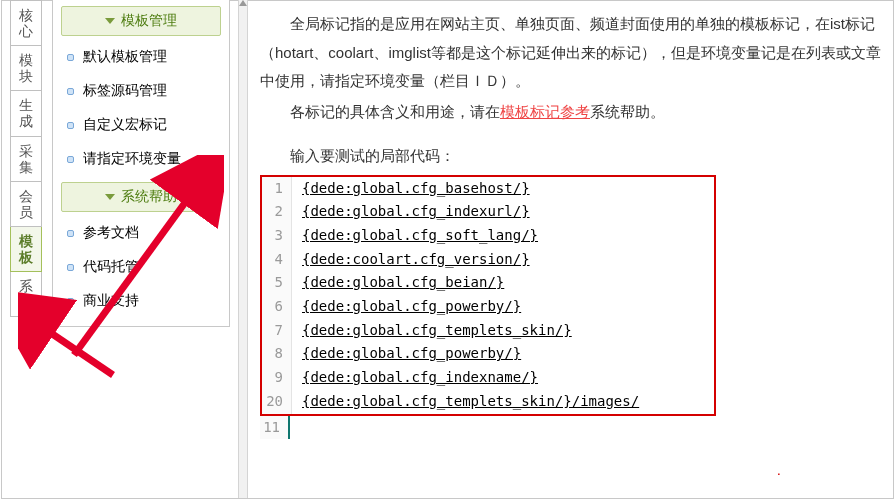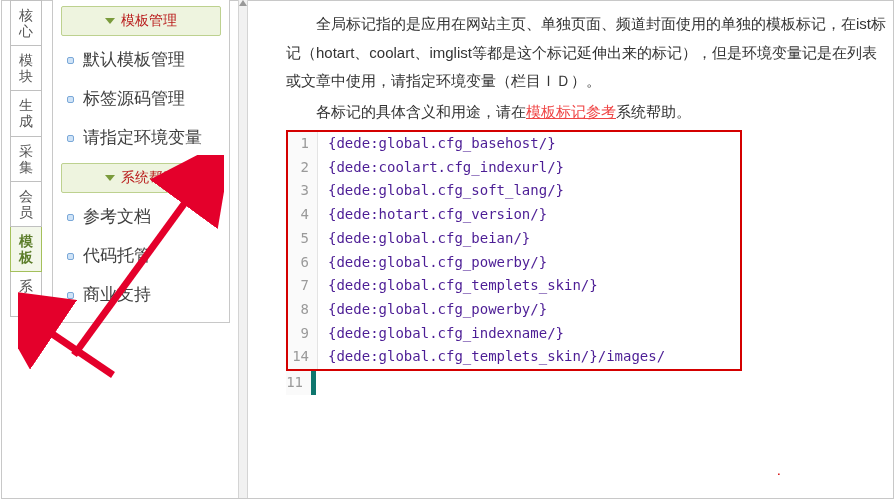--- a/index.html
+++ b/index.html
@@ -3,34 +3,34 @@
 <meta charset="utf-8">
 <style>
 * { margin: 0; padding: 0; box-sizing: border-box; }
 body { font-family: "Microsoft YaHei", Arial, sans-serif; font-size: 13px; background: #fff; position: relative; width: 895px; height: 500px; overflow: hidden; }
 .outer-border { position: absolute; top: 0; left: 1px; right: 1px; bottom: 1px; border: 1px solid #c8c8c8; }
 .left-tabs { position: absolute; left: 10px; top: 0; width: 32px; }
 .tab { border: 1px solid #c0c0c0; border-top: none; background: #fff; color: #555; font-size: 14px; text-align: center; padding: 6px 4px; line-height: 1.15; cursor: pointer; }
 .tab:first-child { border-top: 1px solid #c0c0c0; }
 .tab.active { background: #f3f7ea; border-color: #a4c05b; color: #5c7d2a; font-weight: bold; }
 .sidebar { position: absolute; left: 52px; top: 0; width: 178px; border: 1px solid #c8c8c8; border-top: none; background: #fff; padding-bottom: 8px; }
-.group-header { margin: 6px 8px 4px; border: 1px solid #bdd18f; background: #eef4df; border-radius: 2px; padding: 5px 0; text-align: center; color: #b91c1c; font-size: 14px; cursor: pointer; position: relative; }
+.group-header { margin: 6px 8px 4px; border: 1px solid #bdd18f; background: #eef4df; border-radius: 2px; padding: 5px 0; text-align: center; color: #4d7c0f; font-size: 14px; cursor: pointer; position: relative; }
 .group-header .chev { display: inline-block; width: 0; height: 0; border-left: 5px solid transparent; border-right: 5px solid transparent; border-top: 6px solid #7a9b3c; vertical-align: middle; margin-right: 6px; }
-.menu-item { padding: 8px 14px; color: #404040; font-size: 17px; cursor: pointer; }
+.menu-item { padding: 8px 14px; color: #000000; font-size: 14px; cursor: pointer; }
 .menu-item .bullet { display: inline-block; width: 7px; height: 7px; border: 1px solid #7aa8d8; background: #cfe3f7; border-radius: 2px; margin-right: 9px; vertical-align: middle; }
 .splitter { position: absolute; left: 238px; top: 0; bottom: 2px; width: 10px; background: #f1f1f1; border-left: 1px solid #d4d4d4; border-right: 1px solid #d4d4d4; cursor: col-resize; }
 .splitter .grip { position: absolute; top: 0; left: 50%; transform: translateX(-50%); width: 0; height: 0; border-left: 4px solid transparent; border-right: 4px solid transparent; border-bottom: 6px solid #999; }
-.content { position: absolute; left: 260px; top: 10px; right: 4px; bottom: 4px; color: #333; font-size: 15px; line-height: 1.9; overflow: hidden; margin-left: 26px; }
+.content { position: absolute; left: 260px; top: 10px; right: 4px; bottom: 4px; color: #333; font-size: 15px; line-height: 1.9; overflow: hidden; }
 .content p { text-indent: 2em; margin-bottom: 2px; }
 .content a.link { color: #ef4444; text-decoration: underline; }
 .label-line { text-indent: 0; margin-top: 16px; margin-bottom: 6px; }
 .codebox { border: 2px solid #d40000; margin-top: 4px; width: 456px; }
 .code-row { display: flex; font-family: Consolas, Menlo, monospace; font-size: 14px; line-height: 23.7px; }
 .ln { width: 30px; text-align: right; padding-right: 8px; color: #9a9a9a; border-right: 1px solid #e4e4e4; background: #fafafa; user-select: none; }
-.code { padding-left: 10px; color: #4c1d95; white-space: pre; }
+.code { padding-left: 10px; color: #000000; white-space: pre; text-decoration: underline; }
 .extra-row { display:flex; font-family: Consolas, Menlo, monospace; font-size:14px; line-height:23.7px; }
 .caret { color: #d40000; position: absolute; right: 110px; bottom: 12px; }
 .arrow { position: absolute; pointer-events: none; }
 </style>
 </head>
 <body>
 
 <div class="outer-border"></div>
 
 <div class="left-tabs" id="left-tabs">
@@ -47,52 +47,54 @@
     <div class="tab active" style="white-space: pre;">模
 板</div>
     <div class="tab" style="white-space: pre;">系
 统</div>
   </div>
 
 <div class="sidebar" id="sidebar">
     <div class="group-header"><span class="chev"></span><span>模板管理</span></div>
     <div class="menu-item"><span class="bullet"></span><span>默认模板管理</span></div>
     <div class="menu-item"><span class="bullet"></span><span>标签源码管理</span></div>
+    <div class="menu-item"><span class="bullet"></span><span>自定义宏标记</span></div>
     <div class="menu-item"><span class="bullet"></span><span>请指定环境变量</span></div>
     <div class="group-header"><span class="chev"></span><span>系统帮助</span></div>
     <div class="menu-item"><span class="bullet"></span><span>参考文档</span></div>
     <div class="menu-item"><span class="bullet"></span><span>代码托管</span></div>
     <div class="menu-item"><span class="bullet"></span><span>商业支持</span></div>
   </div>
 
 <div class="splitter">
   <span class="grip"></span>
 </div>
 
 <div class="content">
   <p>全局标记指的是应用在网站主页、单独页面、频道封面使用的单独的模板标记，在ist标记（hotart、coolart、imglist等都是这个标记延伸出来的标记），但是环境变量记是在列表或文章中使用，请指定环境变量（栏目ＩＤ）。</p>
   <p>
     <span>各标记的具体含义和用途，请在</span><a href="#" class="link">模板标记参考</a><span>系统帮助。</span>
   </p>
+  <p class="label-line">输入要测试的局部代码：</p>
   <div class="codebox" id="codebox">
       <div class="code-row">
         <div class="ln">1</div>
         <div class="code">{dede:global.cfg_basehost/}</div>
       </div>
       <div class="code-row">
         <div class="ln">2</div>
-        <div class="code">{dede:coolart.cfg_indexurl/}</div>
+        <div class="code">{dede:global.cfg_indexurl/}</div>
       </div>
       <div class="code-row">
         <div class="ln">3</div>
         <div class="code">{dede:global.cfg_soft_lang/}</div>
       </div>
       <div class="code-row">
         <div class="ln">4</div>
-        <div class="code">{dede:hotart.cfg_version/}</div>
+        <div class="code">{dede:coolart.cfg_version/}</div>
       </div>
       <div class="code-row">
         <div class="ln">5</div>
         <div class="code">{dede:global.cfg_beian/}</div>
       </div>
       <div class="code-row">
         <div class="ln">6</div>
         <div class="code">{dede:global.cfg_powerby/}</div>
       </div>
       <div class="code-row">
@@ -101,26 +103,26 @@
       </div>
       <div class="code-row">
         <div class="ln">8</div>
         <div class="code">{dede:global.cfg_powerby/}</div>
       </div>
       <div class="code-row">
         <div class="ln">9</div>
         <div class="code">{dede:global.cfg_indexname/}</div>
       </div>
       <div class="code-row">
-        <div class="ln">14</div>
+        <div class="ln">20</div>
         <div class="code">{dede:global.cfg_templets_skin/}/images/</div>
       </div>
     </div>
   <div class="extra-row">
-    <div class="ln" style="width:30px;text-align:right;padding-right:8px;color:#9a9a9a;border-right:5px solid #0f766e;background:#fafafa;">11</div>
+    <div class="ln" style="width:30px;text-align:right;padding-right:8px;color:#9a9a9a;border-right:2px solid #0f766e;background:#fafafa;">11</div>
     <div class="code"></div>
   </div>
   <span class="caret">.</span>
 </div>
 
 <svg class="arrow" style="left:44px; top:155px;" width="180" height="210">
   <defs>
       <marker id="ah1" markerWidth="12" markerHeight="12" refX="2" refY="6" orient="auto">
         <path d="M0,0 L12,6 L0,12 Z" fill="#e4002b"></path>
       </marker>

